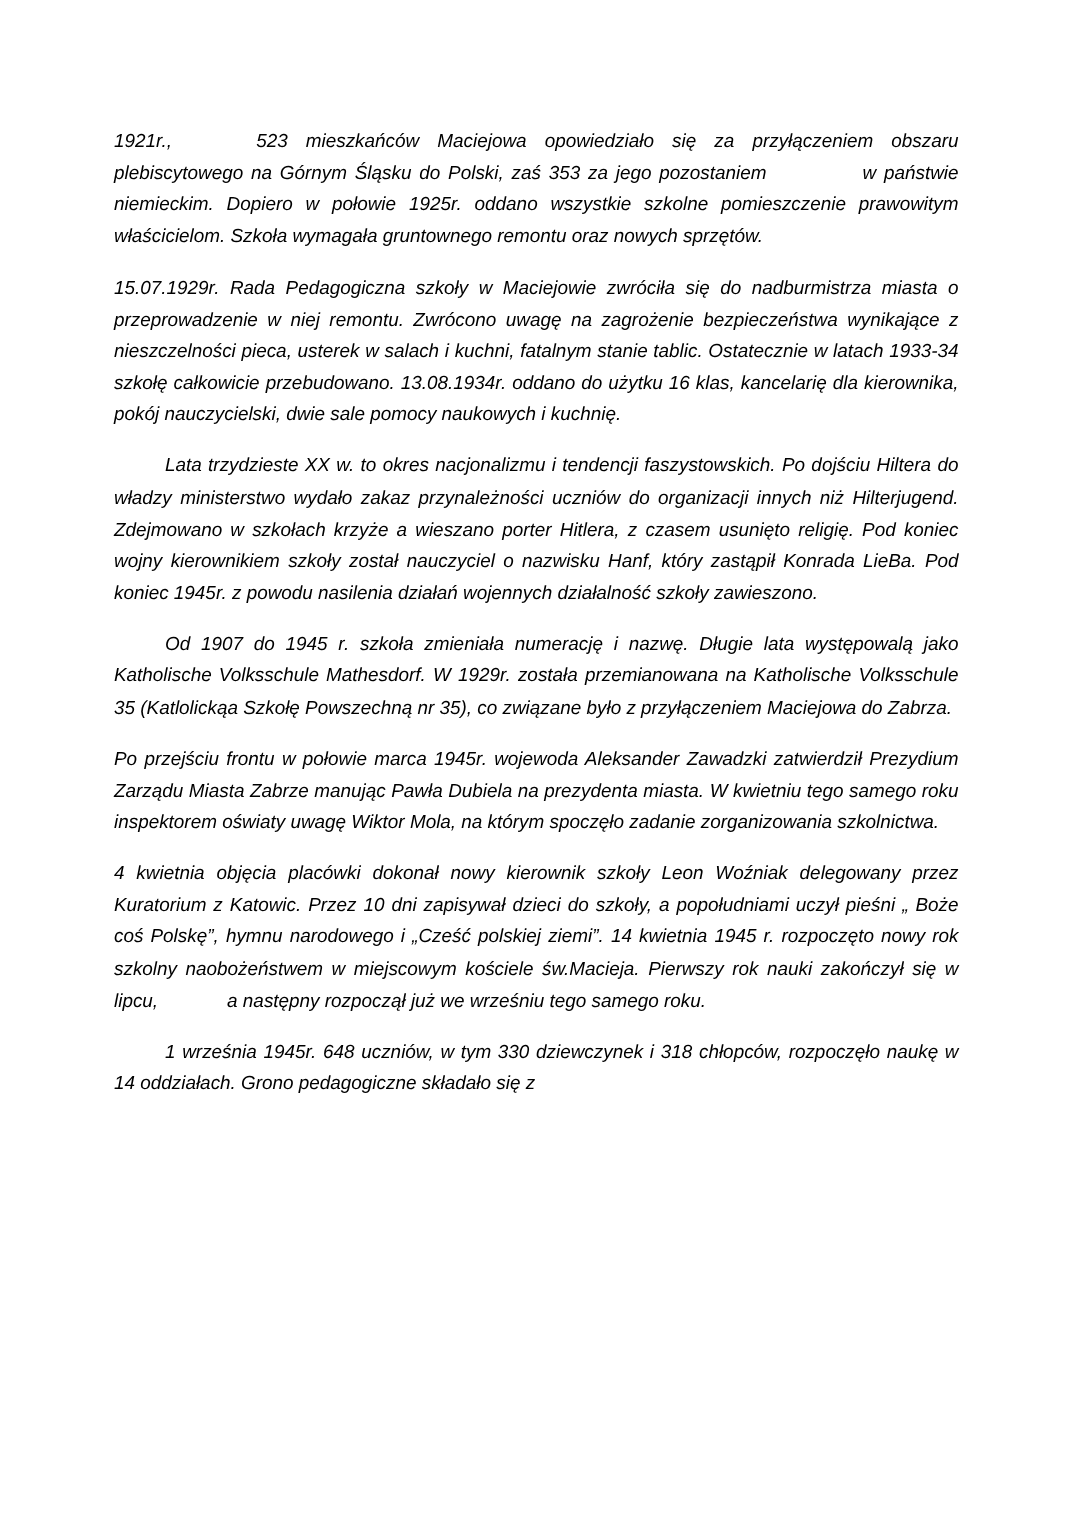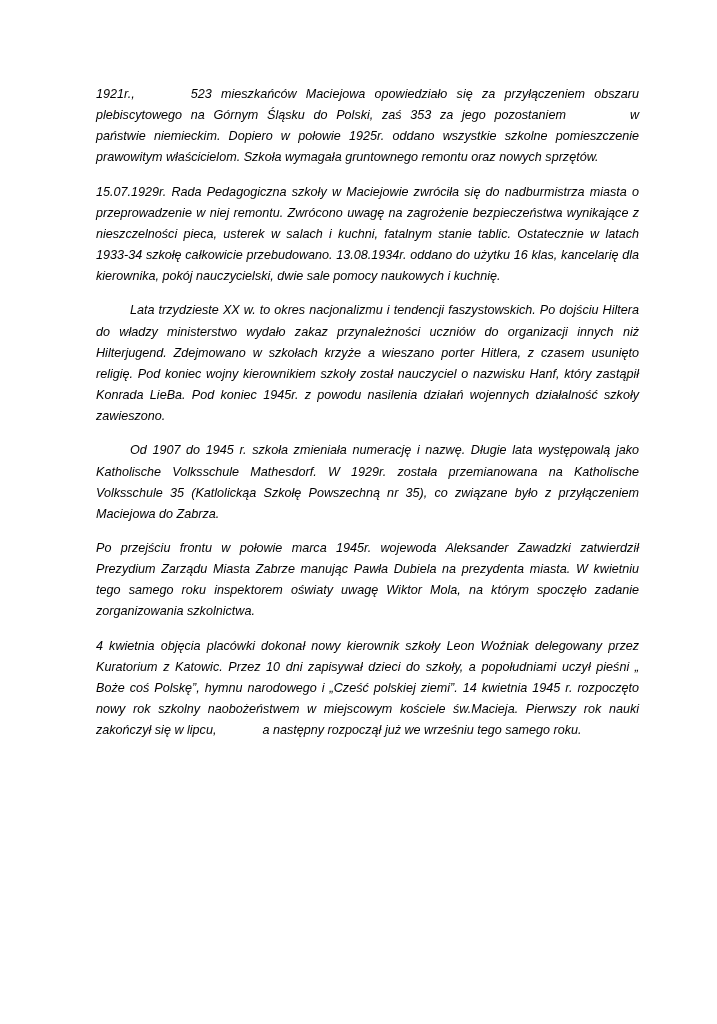--- a/index.html
+++ b/index.html
@@ -10,21 +10,21 @@
   body {
     width: 717px;
     height: 1024px;
     font-family: "Liberation Sans", sans-serif;
     color: #000000;
   }
   .page {
     box-sizing: border-box;
     width: 717px;
     height: 723px;
-    padding: 84px 78px 40px 96px;
+    padding: 84px 78px 40px 76px;
     background: #ffffff;
   }
   .doc-body {
     font-style: italic;
     font-size: 12.6px;
     line-height: 1.68;
     text-align: justify;
     text-justify: inter-word;
   }
   p.para {
@@ -59,14 +59,15 @@
 <body>
 
 <div class="page">
   <div class="doc-body" id="doc-body">
       <p class="para"><span>1921r.,</span><span class="gap-md"></span><span>523 mieszkańców Maciejowa opowiedziało się za przyłączeniem obszaru plebiscytowego na Górnym Śląsku do Polski, zaś 353 za jego pozostaniem</span><span class="gap-lg"></span><span>w państwie niemieckim. Dopiero w połowie 1925r. oddano wszystkie szkolne pomieszczenie prawowitym właścicielom. Szkoła wymagała gruntownego remontu oraz nowych sprzętów.</span></p>
       <p class="para"><span>15.07.1929r. Rada Pedagogiczna szkoły w Maciejowie zwróciła się do nadburmistrza miasta o przeprowadzenie w niej remontu. Zwrócono uwagę na zagrożenie bezpieczeństwa wynikające z nieszczelności pieca, usterek w salach i kuchni, fatalnym stanie tablic. Ostatecznie w latach 1933-34 szkołę całkowicie przebudowano. 13.08.1934r. oddano do użytku 16 klas, kancelarię dla kierownika, pokój nauczycielski, dwie sale pomocy naukowych i kuchnię.</span></p>
       <p class="para"><span class="indent"></span><span>Lata trzydzieste XX w. to okres nacjonalizmu i tendencji faszystowskich. Po dojściu Hiltera do władzy ministerstwo wydało zakaz przynależności uczniów do organizacji innych niż Hilterjugend. Zdejmowano w szkołach krzyże a wieszano porter Hitlera, z czasem usunięto religię. Pod koniec wojny kierownikiem szkoły został nauczyciel o nazwisku Hanf, który zastąpił Konrada LieBa. Pod koniec 1945r. z powodu nasilenia działań wojennych działalność szkoły zawieszono.</span></p>
       <p class="para"><span class="indent"></span><span>Od 1907 do 1945 r. szkoła zmieniała numerację i nazwę. Długie lata występowalą jako </span><b class="bold">Katholische Volksschule Mathesdorf.</b><span> W 1929r. została przemianowana na </span><b class="bold">Katholische Volksschule 35</b><span> (Katlolickąa Szkołę Powszechną nr 35), co związane było z przyłączeniem Maciejowa do Zabrza.</span></p>
       <p class="para"><span>Po przejściu frontu w połowie marca 1945r. wojewoda Aleksander Zawadzki zatwierdził Prezydium Zarządu Miasta Zabrze manując Pawła Dubiela na prezydenta miasta. W kwietniu tego samego roku inspektorem oświaty uwagę Wiktor Mola, na którym spoczęło zadanie zorganizowania szkolnictwa.</span></p>
       <p class="para"><span>4 kwietnia objęcia placówki dokonał nowy kierownik szkoły Leon Woźniak delegowany przez Kuratorium z Katowic. Przez 10 dni zapisywał dzieci do szkoły, a popołudniami uczył pieśni „ Boże coś Polskę”, hymnu narodowego i „Cześć polskiej ziemi”. 14 kwietnia 1945 r. rozpoczęto nowy rok szkolny naobożeństwem w miejscowym kościele św.Macieja. Pierwszy rok nauki zakończył się w lipcu,</span><span class="gap-sm"></span><span>a następny rozpoczął już we wrześniu tego samego roku.</span></p>
+      <p class="para"><span class="indent"></span><span>1 września 1945r. 648 uczniów, w tym 330 dziewczynek i 318 chłopców, rozpoczęło naukę w 14 oddziałach. Grono pedagogiczne składało się z</span></p>
     </div>
 </div>
 
 </body></html>

